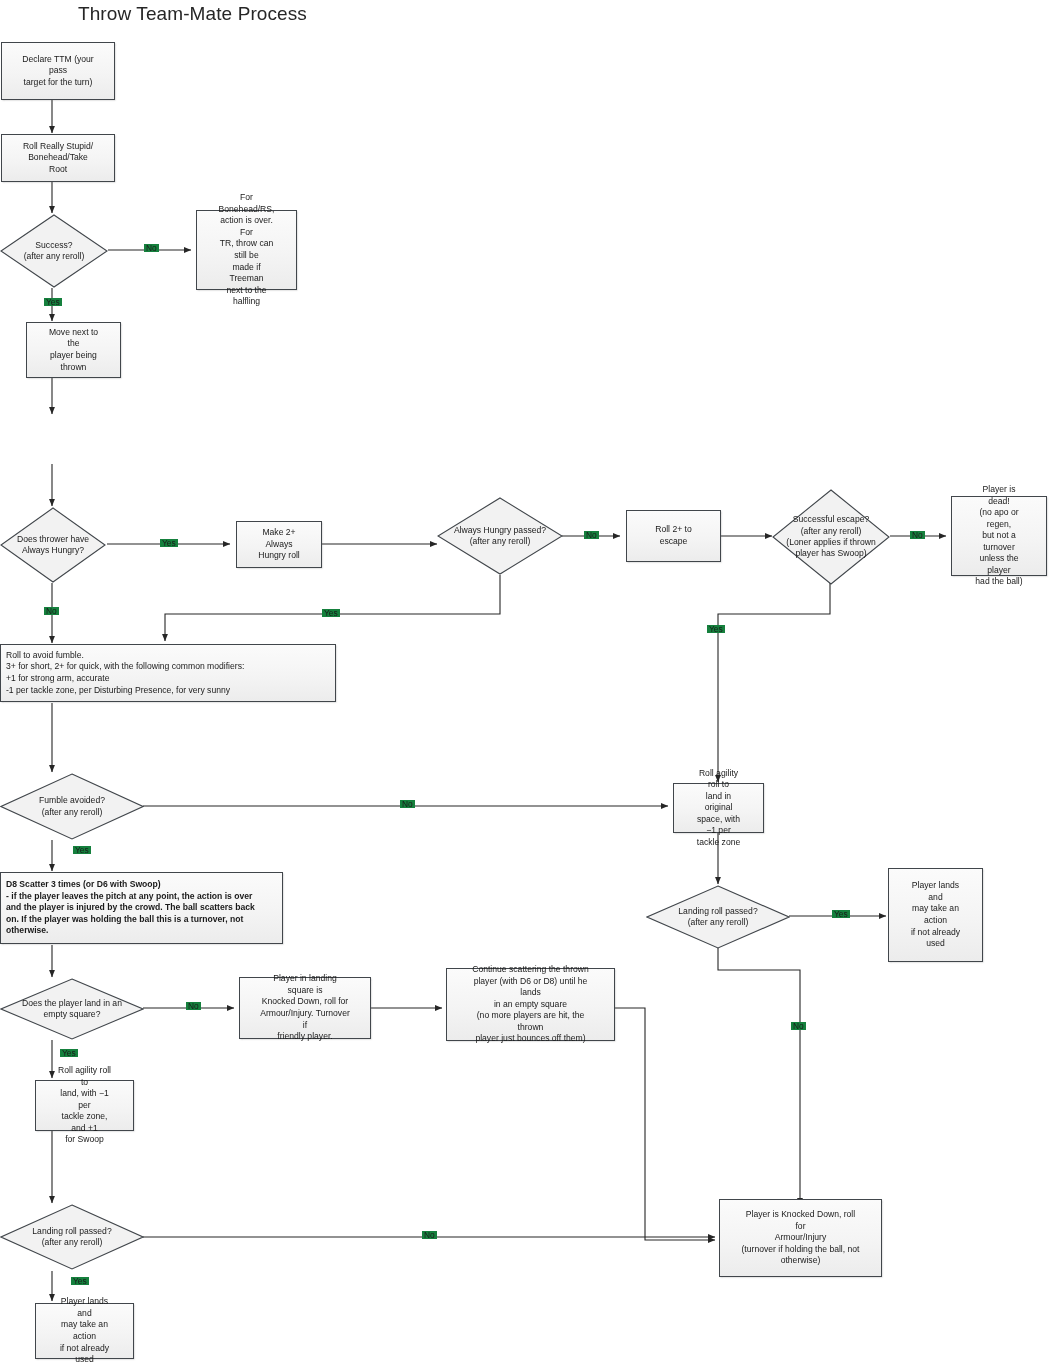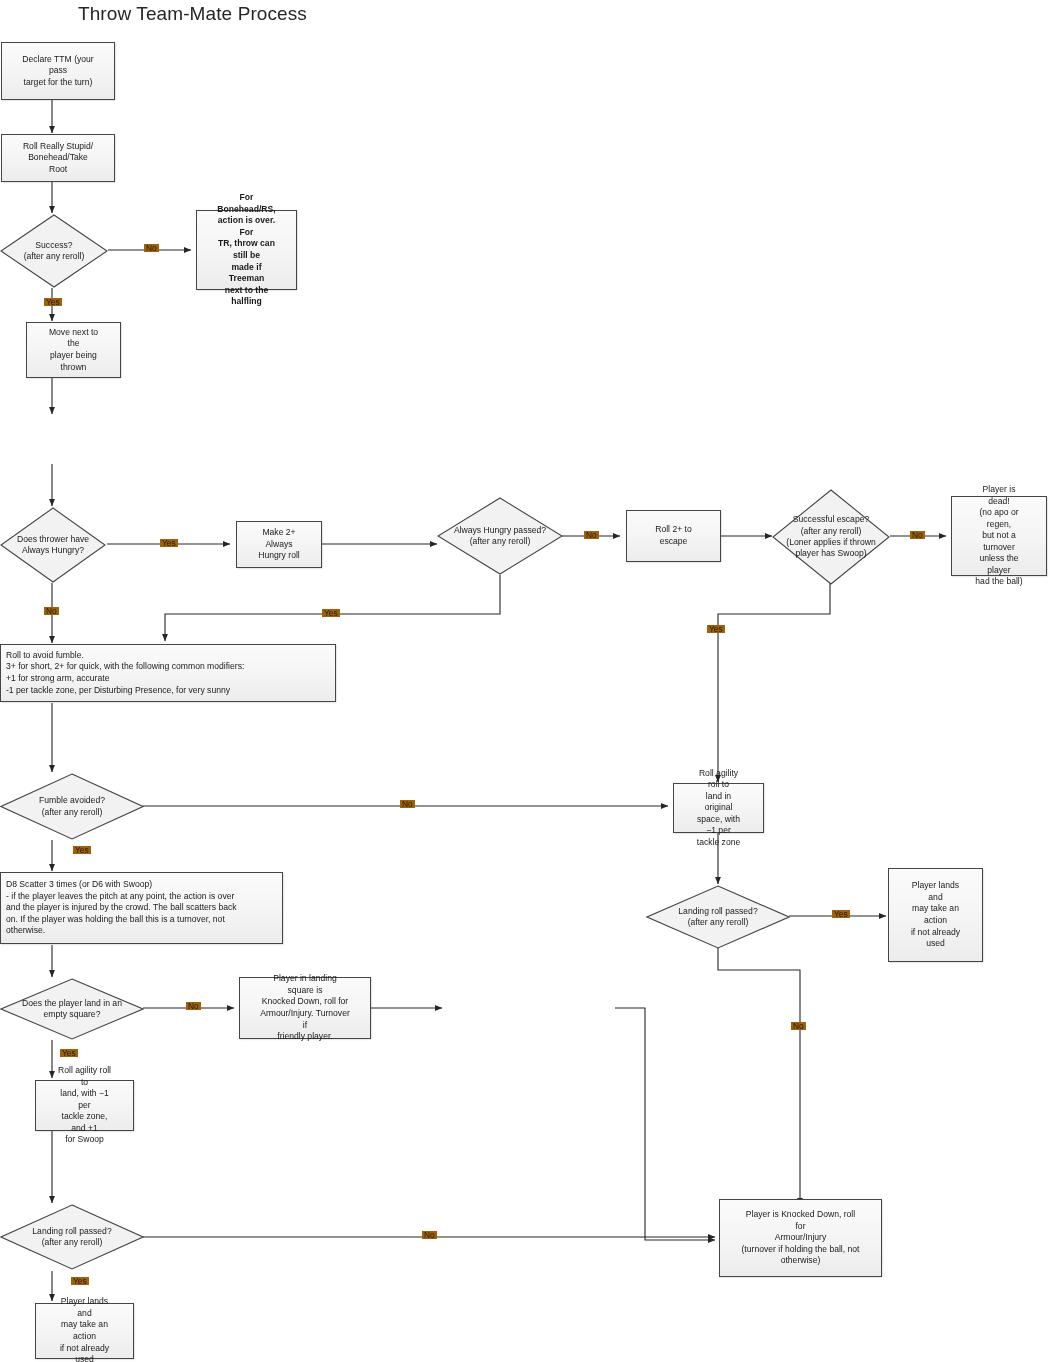--- a/index.html
+++ b/index.html
@@ -65,21 +65,21 @@
     z-index:2;
     text-align:center;
     width:100%;
     font-size:8.6px;
     line-height:1.32;
   }
   .edgelabel{
     position:absolute;
     font-size:8.4px;
     color:#1a1a1a;
-    background:#a16207;
+    background:#15803d;
     padding:0 2px;
     white-space:nowrap;
     line-height:1;
   }
 </style>
 </head>
 <body>
 
 <div id="canvas">
 
@@ -168,21 +168,21 @@
   <div class="node diamond" style="left:0px;top:214px;width:108px;height:74px;">
     <svg viewBox="0 0 108 74" preserveAspectRatio="none">
       <polygon points="54,1 107,37 54,73 1,37" fill="#f2f2f2" stroke="#41464b" stroke-width="1.1"></polygon>
     </svg>
     <div class="inner">
       <div>Success?</div>
       <div>(after any reroll)</div>
     </div>
   </div>
 
-  <div class="node box" style="left:196px;top:210px;width:101px;height:80px;font-weight:bold;">
+  <div class="node box" style="left:196px;top:210px;width:101px;height:80px;">
     <div class="inner">
       <div>For Bonehead/RS,</div>
       <div>action is over.  For</div>
       <div>TR, throw can still be</div>
       <div>made if Treeman</div>
       <div>next to the halfling</div>
     </div>
   </div>
 
   <div class="node box" style="left:26px;top:322px;width:95px;height:56px;">
@@ -287,21 +287,21 @@
   </div>
 
   <div class="node box" style="left:888px;top:868px;width:95px;height:94px;">
     <div class="inner">
       <div>Player lands and</div>
       <div>may take an action</div>
       <div>if not already used</div>
     </div>
   </div>
 
-  <div class="node box left" style="left:0px;top:872px;width:283px;height:72px;padding-left:5px;">
+  <div class="node box left" style="left:0px;top:872px;width:283px;height:72px;padding-left:5px;font-weight:bold;">
     <div class="inner">
       <div>D8 Scatter 3 times (or D6 with Swoop)</div>
       <div>- if the player leaves the pitch at any point, the action is over</div>
       <div>and the player is injured by the crowd.  The ball scatters back</div>
       <div>on.  If the player was holding the ball this is a turnover, not</div>
       <div>otherwise.</div>
     </div>
   </div>
 
   <div class="node diamond" style="left:0px;top:978px;width:144px;height:62px;">
@@ -316,20 +316,29 @@
 
   <div class="node box" style="left:239px;top:977px;width:132px;height:62px;">
     <div class="inner">
       <div>Player in landing square is</div>
       <div>Knocked Down, roll for</div>
       <div>Armour/Injury.  Turnover if</div>
       <div>friendly player.</div>
     </div>
   </div>
 
+  <div class="node box" style="left:446px;top:968px;width:169px;height:73px;">
+    <div class="inner">
+      <div>Continue scattering the thrown</div>
+      <div>player (with D6 or D8) until he lands</div>
+      <div>in an empty square</div>
+      <div>(no more players are hit, the thrown</div>
+      <div>player just bounces off them)</div>
+    </div>
+  </div>
 
   <div class="node box" style="left:35px;top:1080px;width:99px;height:51px;">
     <div class="inner">
       <div>Roll agility roll to</div>
       <div>land, with −1 per</div>
       <div>tackle zone, and +1</div>
       <div>for Swoop</div>
     </div>
   </div>
 

